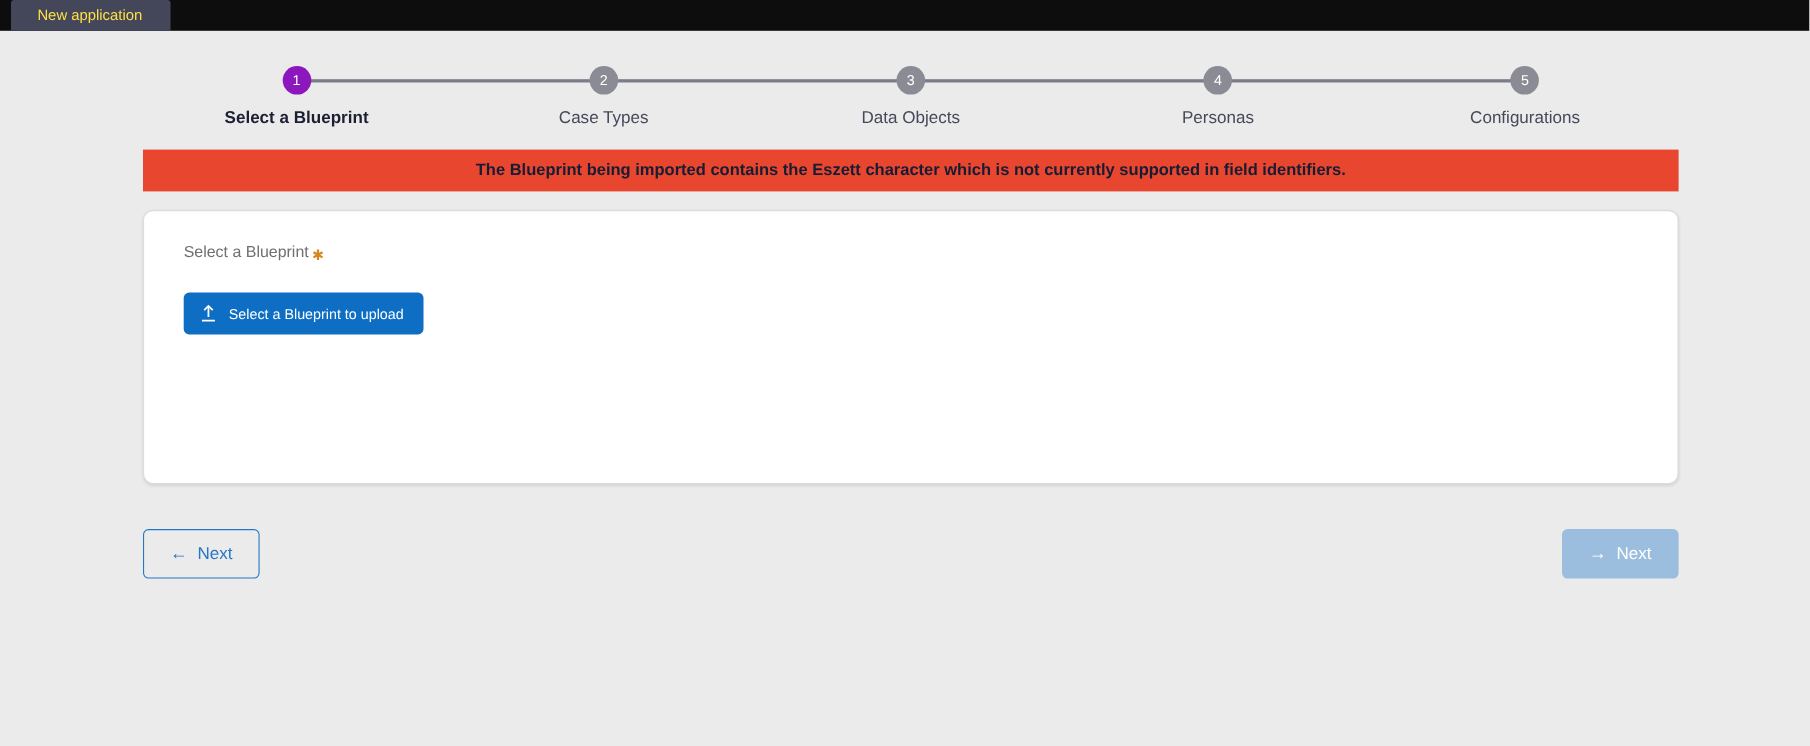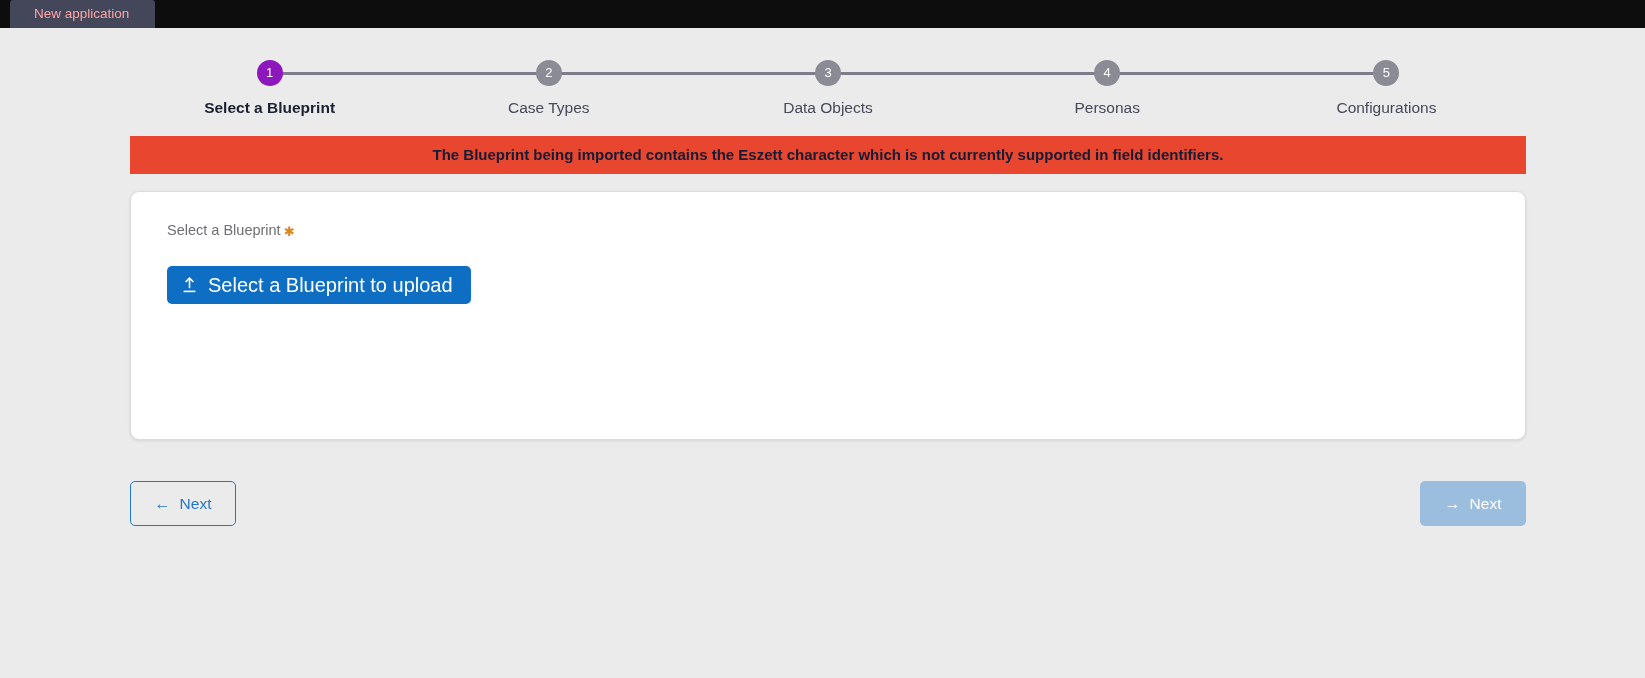--- a/index.html
+++ b/index.html
@@ -19,21 +19,21 @@
   
   .tabbar {
     height: 28px;
     background: #0d0d0e;
     display: flex;
     align-items: flex-end;
     padding-left: 10px;
   }
   .tab {
     background: #44465a;
-    color: #fca5a5;
+    color: #fde047;
     font-size: 13.5px;
     height: 28px;
     line-height: 28px;
     padding: 0 26px 0 24px;
     border-radius: 3px 3px 0 0;
     white-space: nowrap;
   }
 
   
   .page {
@@ -181,21 +181,21 @@
   }
 
   .upload-btn {
     margin-top: 26px;
     background: #0d6ec4;
     color: #ffffff;
     border: none;
     border-radius: 5px;
     height: 38px;
     padding: 0 18px 0 15px;
-    font-size: 20px;
+    font-size: 13px;
     font-family: "Liberation Sans", sans-serif;
     display: inline-flex;
     align-items: center;
     gap: 11px;
     cursor: pointer;
   }
   .upload-icon {
     display: inline-flex;
     align-items: center;
   }

